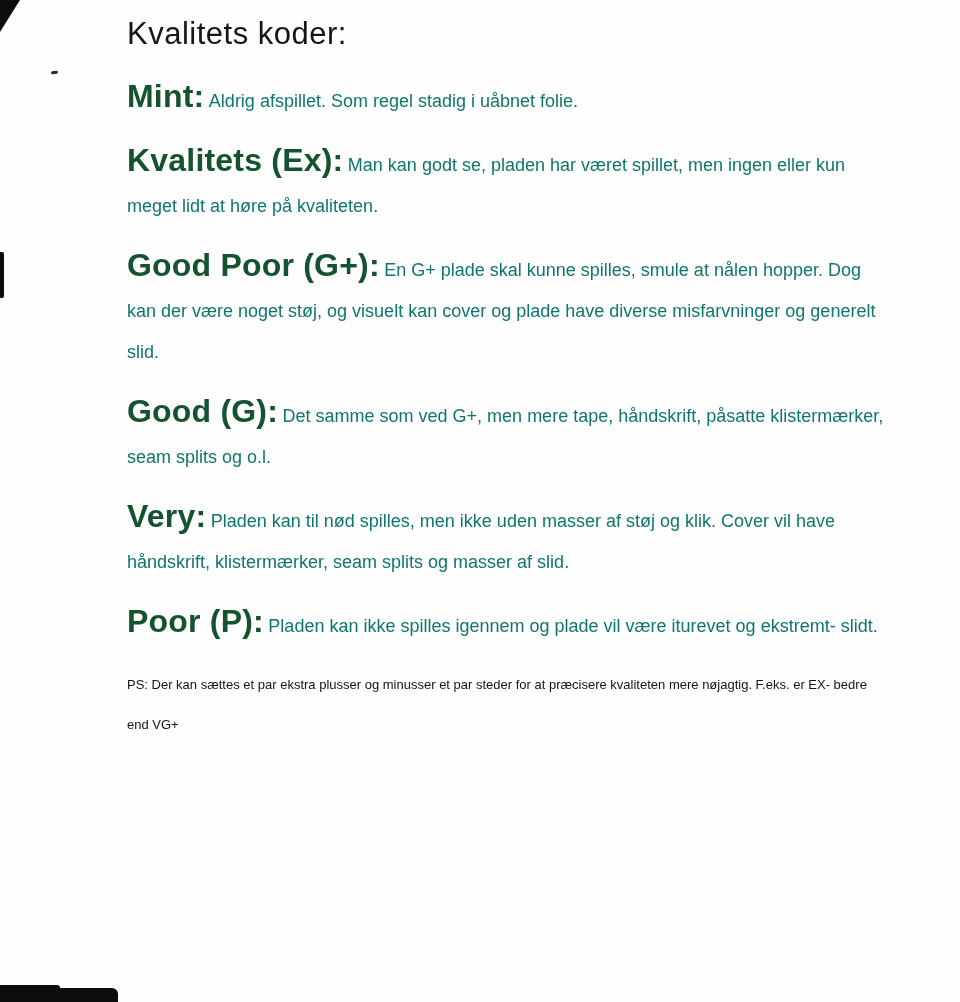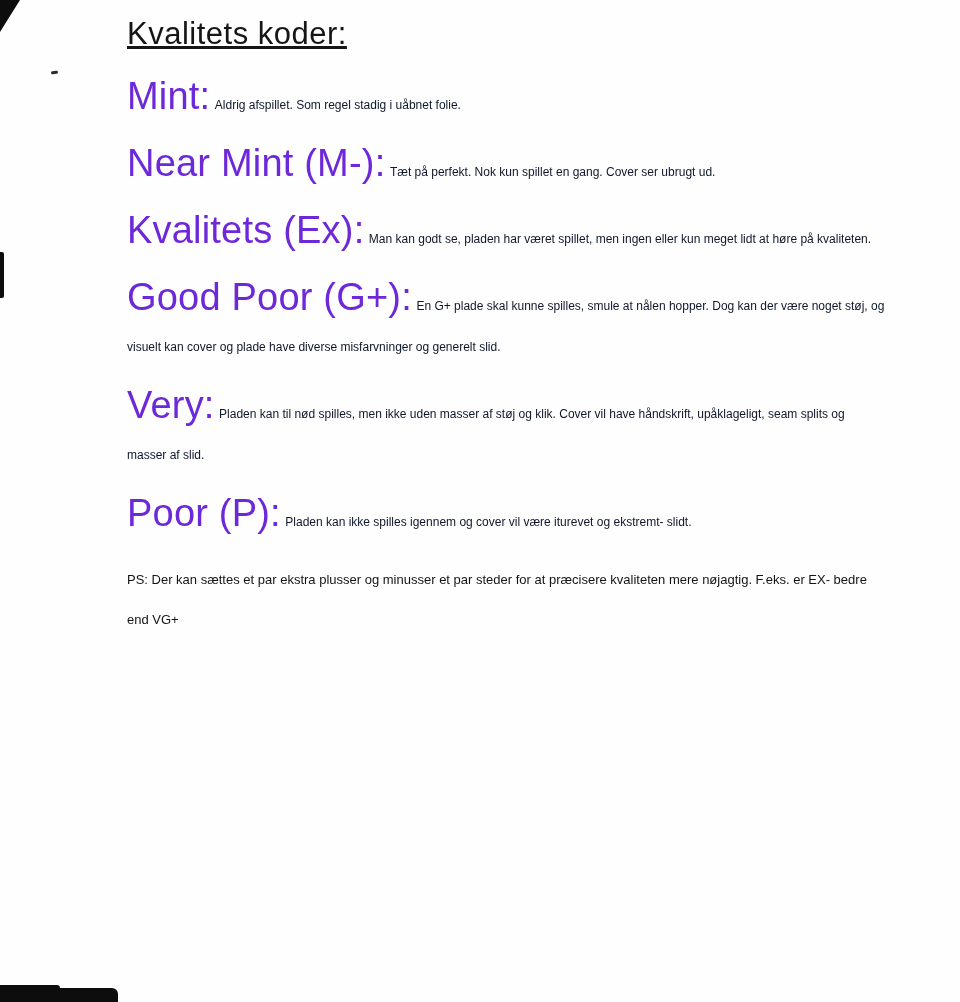--- a/index.html
+++ b/index.html
@@ -22,35 +22,34 @@
     top: 12px;
     width: 758px;
   }
   h1.doc-title {
     margin: 0 0 24px 0;
     padding-top: 4px;
     font-size: 31px;
     font-weight: 400;
     letter-spacing: 0.5px;
     color: #161616;
-    text-decoration: underline;
   }
   p.entry {
     margin: 0 0 18px 0;
     line-height: 40px;
   }
   span.term {
-    font-size: 38px;
-    font-weight: 400;
-    color: #6d28d9;
+    font-size: 32px;
+    font-weight: 700;
+    color: #14532d;
     letter-spacing: 0.2px;
   }
   span.desc {
-    font-size: 12px;
-    color: #0f172a;
+    font-size: 18px;
+    color: #0f766e;
   }
   p.footnote {
     margin: 4px 0 0 0;
     line-height: 40px;
     font-size: 13px;
     color: #141414;
   }
   .corner-triangle {
     position: absolute;
     left: 0; top: 0;
@@ -101,44 +100,44 @@
 
   <div class="content">
 
     <h1 class="doc-title">Kvalitets koder:</h1>
 
     <p class="entry">
       <span class="term">Mint:</span>
       <span class="desc">Aldrig afspillet. Som regel stadig i uåbnet folie.</span>
     </p>
 
-    <p class="entry">
-      <span class="term">Near Mint (M-):</span>
-      <span class="desc">Tæt på perfekt. Nok kun spillet en gang. Cover ser ubrugt ud.</span>
-    </p>
 
     <p class="entry">
       <span class="term">Kvalitets (Ex):</span>
       <span class="desc">Man kan godt se, pladen har været spillet, men ingen eller kun meget lidt at høre på kvaliteten.</span>
     </p>
 
 
 
     <p class="entry">
       <span class="term">Good Poor (G+):</span>
       <span class="desc">En G+ plade skal kunne spilles, smule at nålen hopper. Dog kan der være noget støj, og visuelt kan cover og plade have diverse misfarvninger og generelt slid.</span>
     </p>
 
+    <p class="entry">
+      <span class="term">Good (G):</span>
+      <span class="desc">Det samme som ved G+, men mere tape, håndskrift, påsatte klistermærker, seam splits og o.l.</span>
+    </p>
 
     <p class="entry">
       <span class="term">Very:</span>
-      <span class="desc">Pladen kan til nød spilles, men ikke uden masser af støj og klik. Cover vil have håndskrift, upåklageligt, seam splits og masser af slid.</span>
+      <span class="desc">Pladen kan til nød spilles, men ikke uden masser af støj og klik. Cover vil have håndskrift, klistermærker, seam splits og masser af slid.</span>
     </p>
 
     <p class="entry">
       <span class="term">Poor (P):</span>
-      <span class="desc">Pladen kan ikke spilles igennem og cover vil være iturevet og ekstremt- slidt.</span>
+      <span class="desc">Pladen kan ikke spilles igennem og plade vil være iturevet og ekstremt- slidt.</span>
     </p>
 
     <p class="footnote">PS: Der kan sættes et par ekstra plusser og minusser et par steder for at præcisere kvaliteten mere nøjagtig. F.eks. er EX- bedre end VG+</p>
 
   </div>
 </div>
 
 </body></html>

